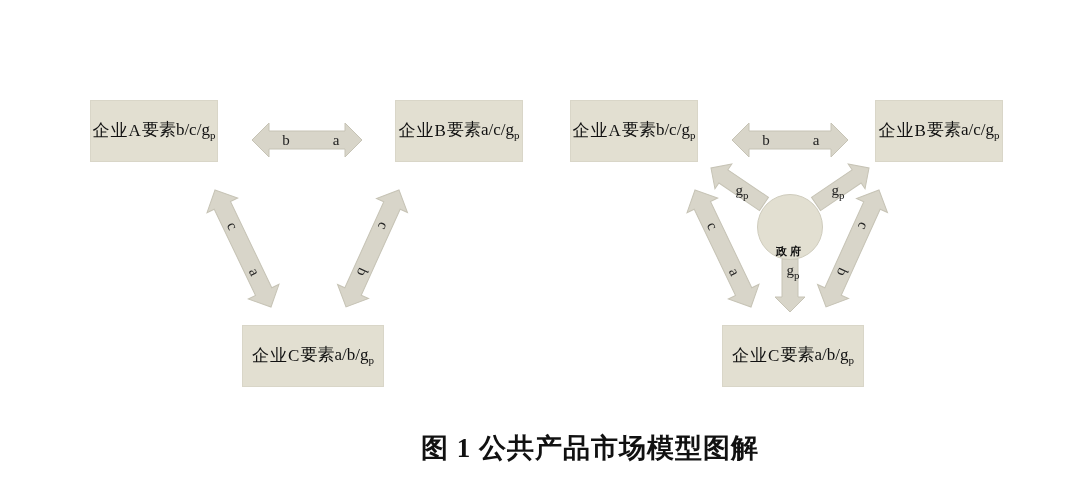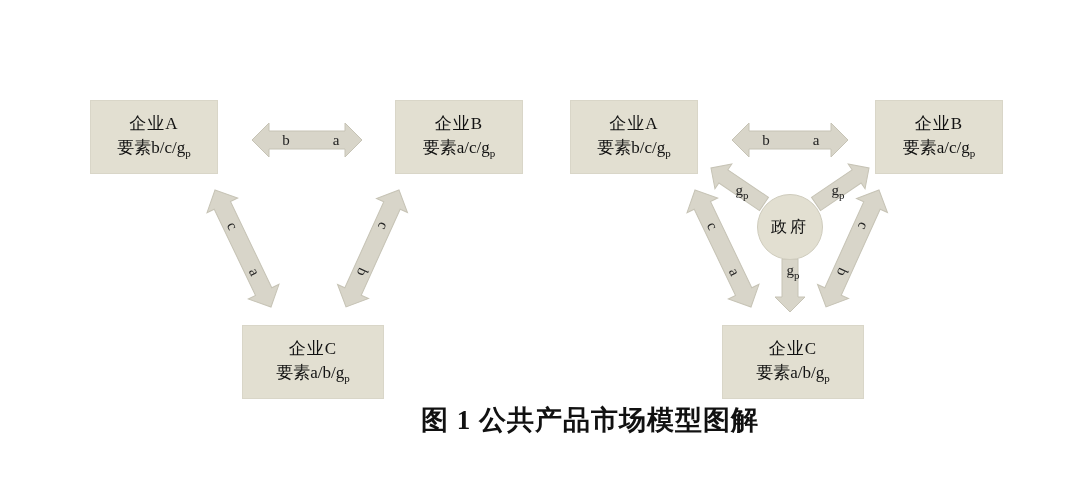--- a/index.html
+++ b/index.html
@@ -6,44 +6,44 @@
   .stage{
     position:relative;width:1080px;height:484px;
     background:var(--background,#ffffff);
     font-family:"Liberation Serif","DejaVu Serif",serif;
     color:var(--text,#111111);
     overflow:hidden;
   }
   #arrow-layer{position:absolute;left:0;top:0;width:1080px;height:484px;}
   .arrow{fill:var(--arrow-fill,#d8d5c9);stroke:var(--arrow-stroke,#c6c3b5);stroke-width:1;}
   .box{
-    position:absolute;height:74px;box-sizing:border-box;
+    position:absolute;height:62px;box-sizing:border-box;
     background:var(--box-fill,#e2dfd1);
     border:1px solid var(--box-border,#d9d6c8);
-    display:flex;flex-direction:column;align-items:center;justify-content:center;
+    display:flex;flex-direction:row;align-items:center;justify-content:center;
     line-height:1.45;
   }
   .box-title{font-size:17px;letter-spacing:1px;}
   .box-factors{font-size:17px;text-align:center;}
   .box-factors sub,.alabel sub{font-size:11px;}
   .alabel{
     position:absolute;font-size:15px;white-space:nowrap;
     transform:translate(-50%,-50%);
     color:#222222;
   }
   .gov-circle{
     position:absolute;left:757px;top:194px;width:66px;height:66px;border-radius:50%;
     box-sizing:border-box;
     background:var(--circle-fill,#e2dfd1);
     border:1px solid var(--circle-border,#cfccbd);
-    display:flex;align-items:center;justify-content:center;
-    font-size:16px;letter-spacing:3px;
+    display:flex;align-items:flex-end;justify-content:center;
+    font-size:11px;letter-spacing:3px;font-weight:bold;
   }
   .caption{
-    position:absolute;left:100px;top:402px;width:980px;
+    position:absolute;left:100px;top:430px;width:980px;
     text-align:center;font-size:27px;font-weight:700;letter-spacing:1px;
   }
 </style>
 </head>
 <body>
 
 <div class="stage">
 
   <svg id="arrow-layer" viewBox="0 0 1080 484" xmlns="http://www.w3.org/2000/svg">
       <g transform="translate(252,140) rotate(0.00)">

